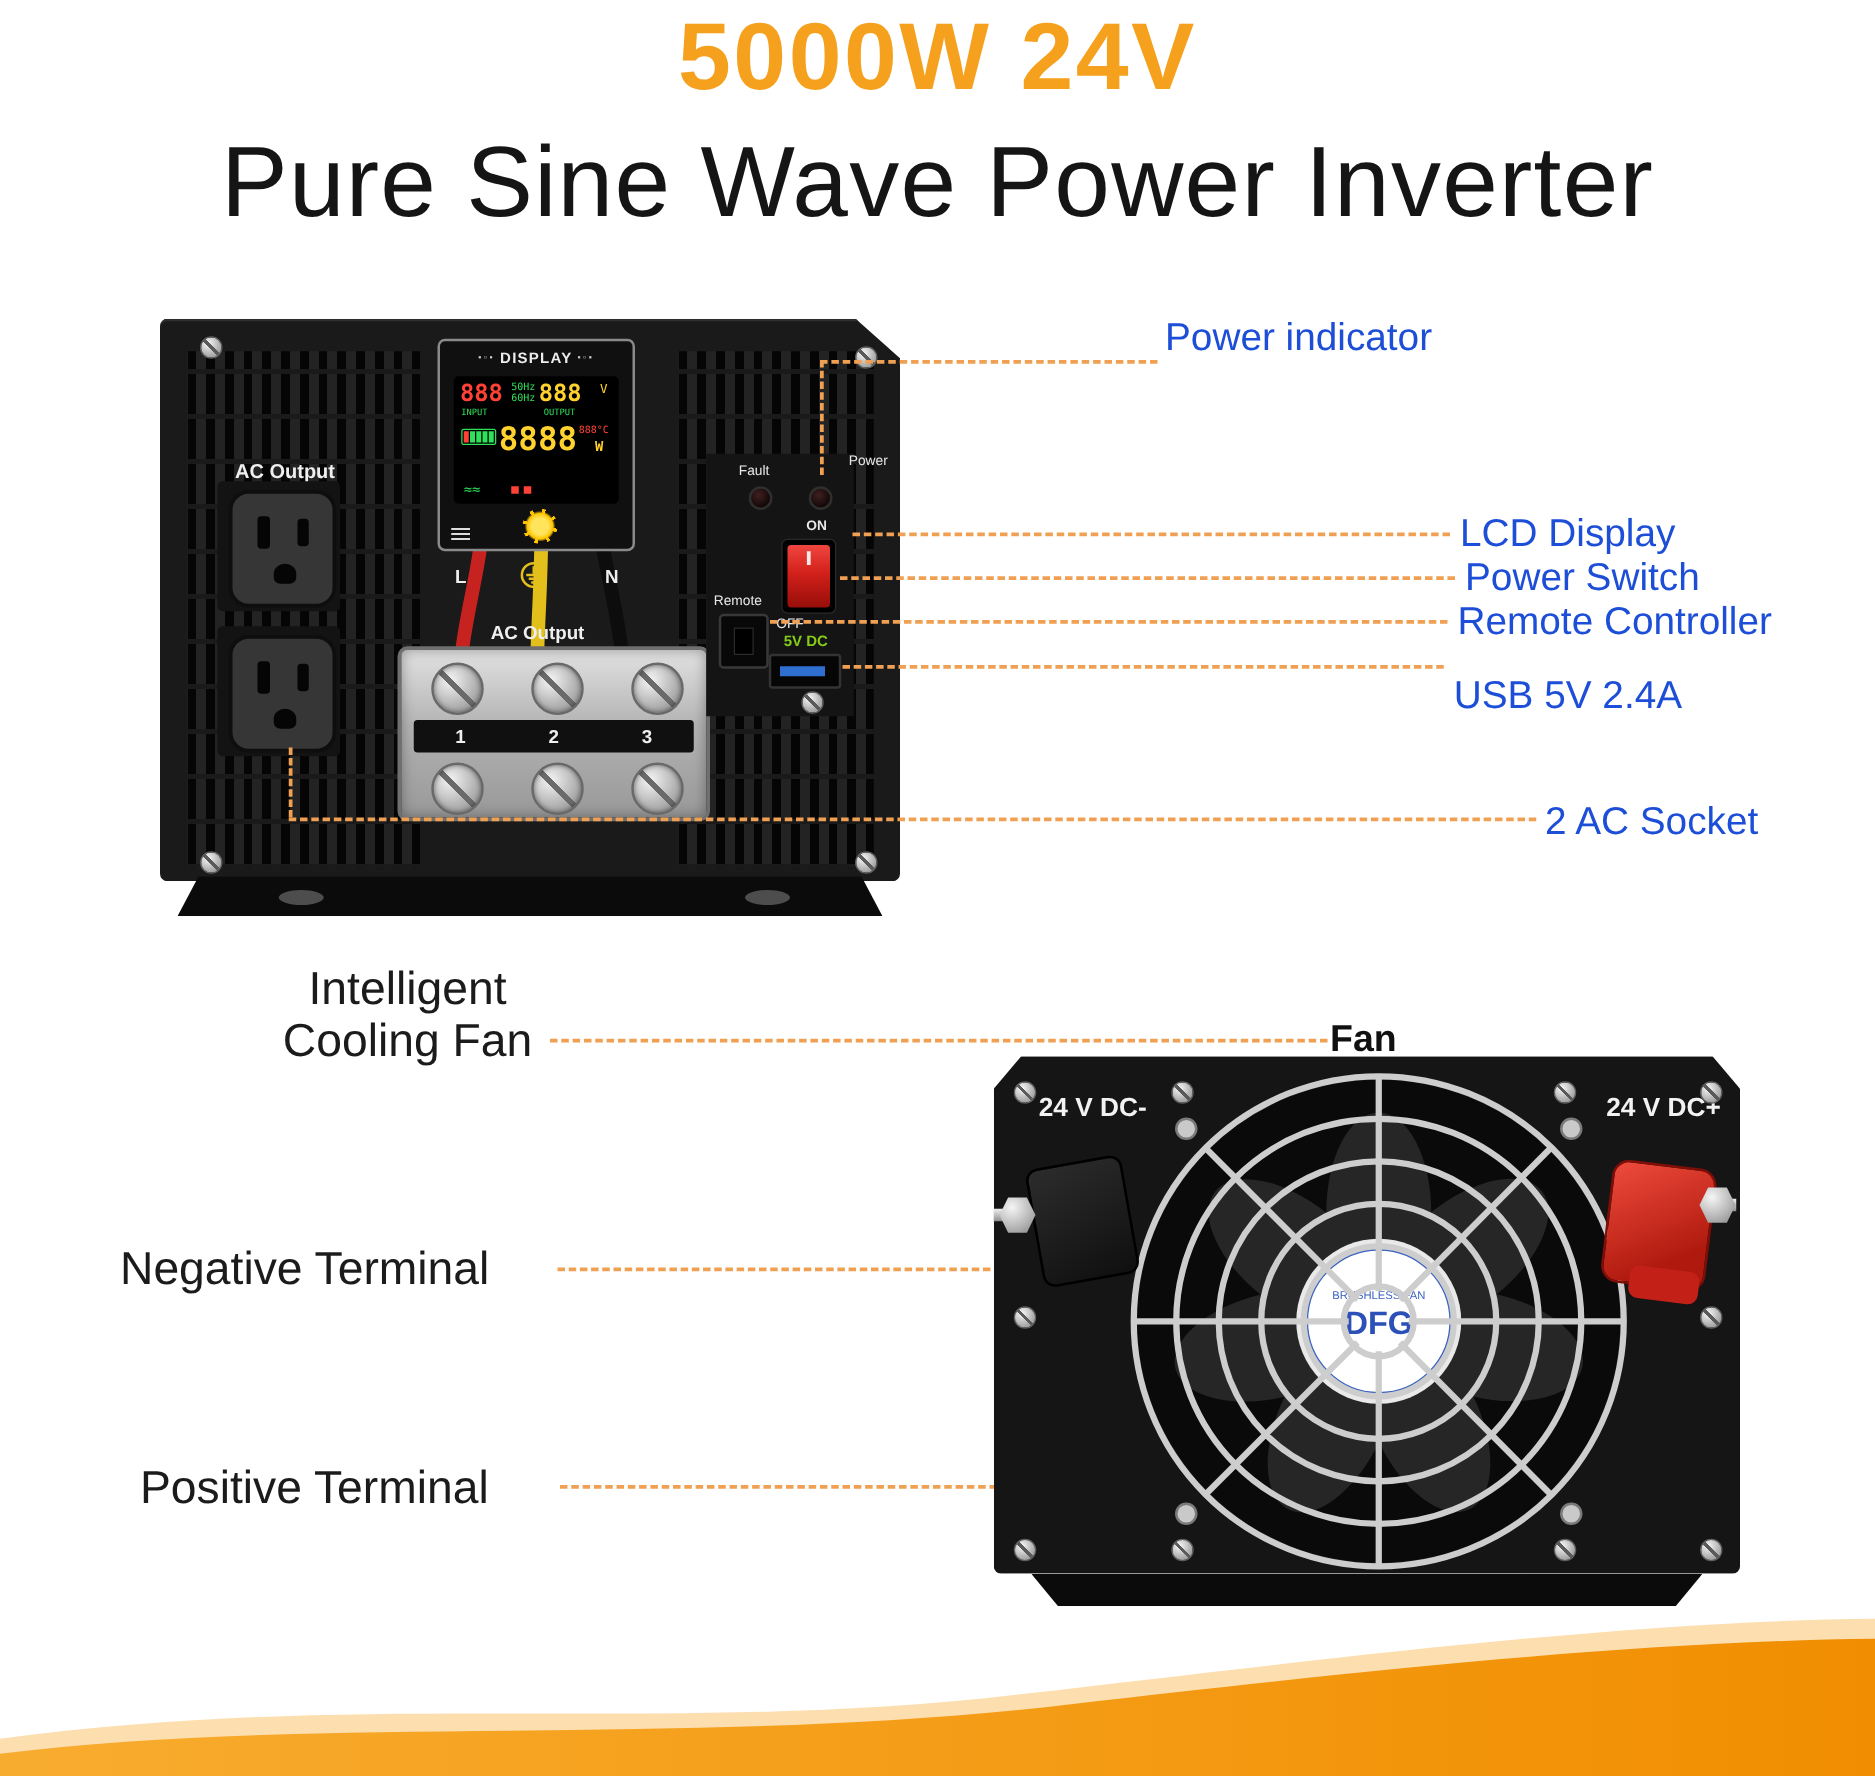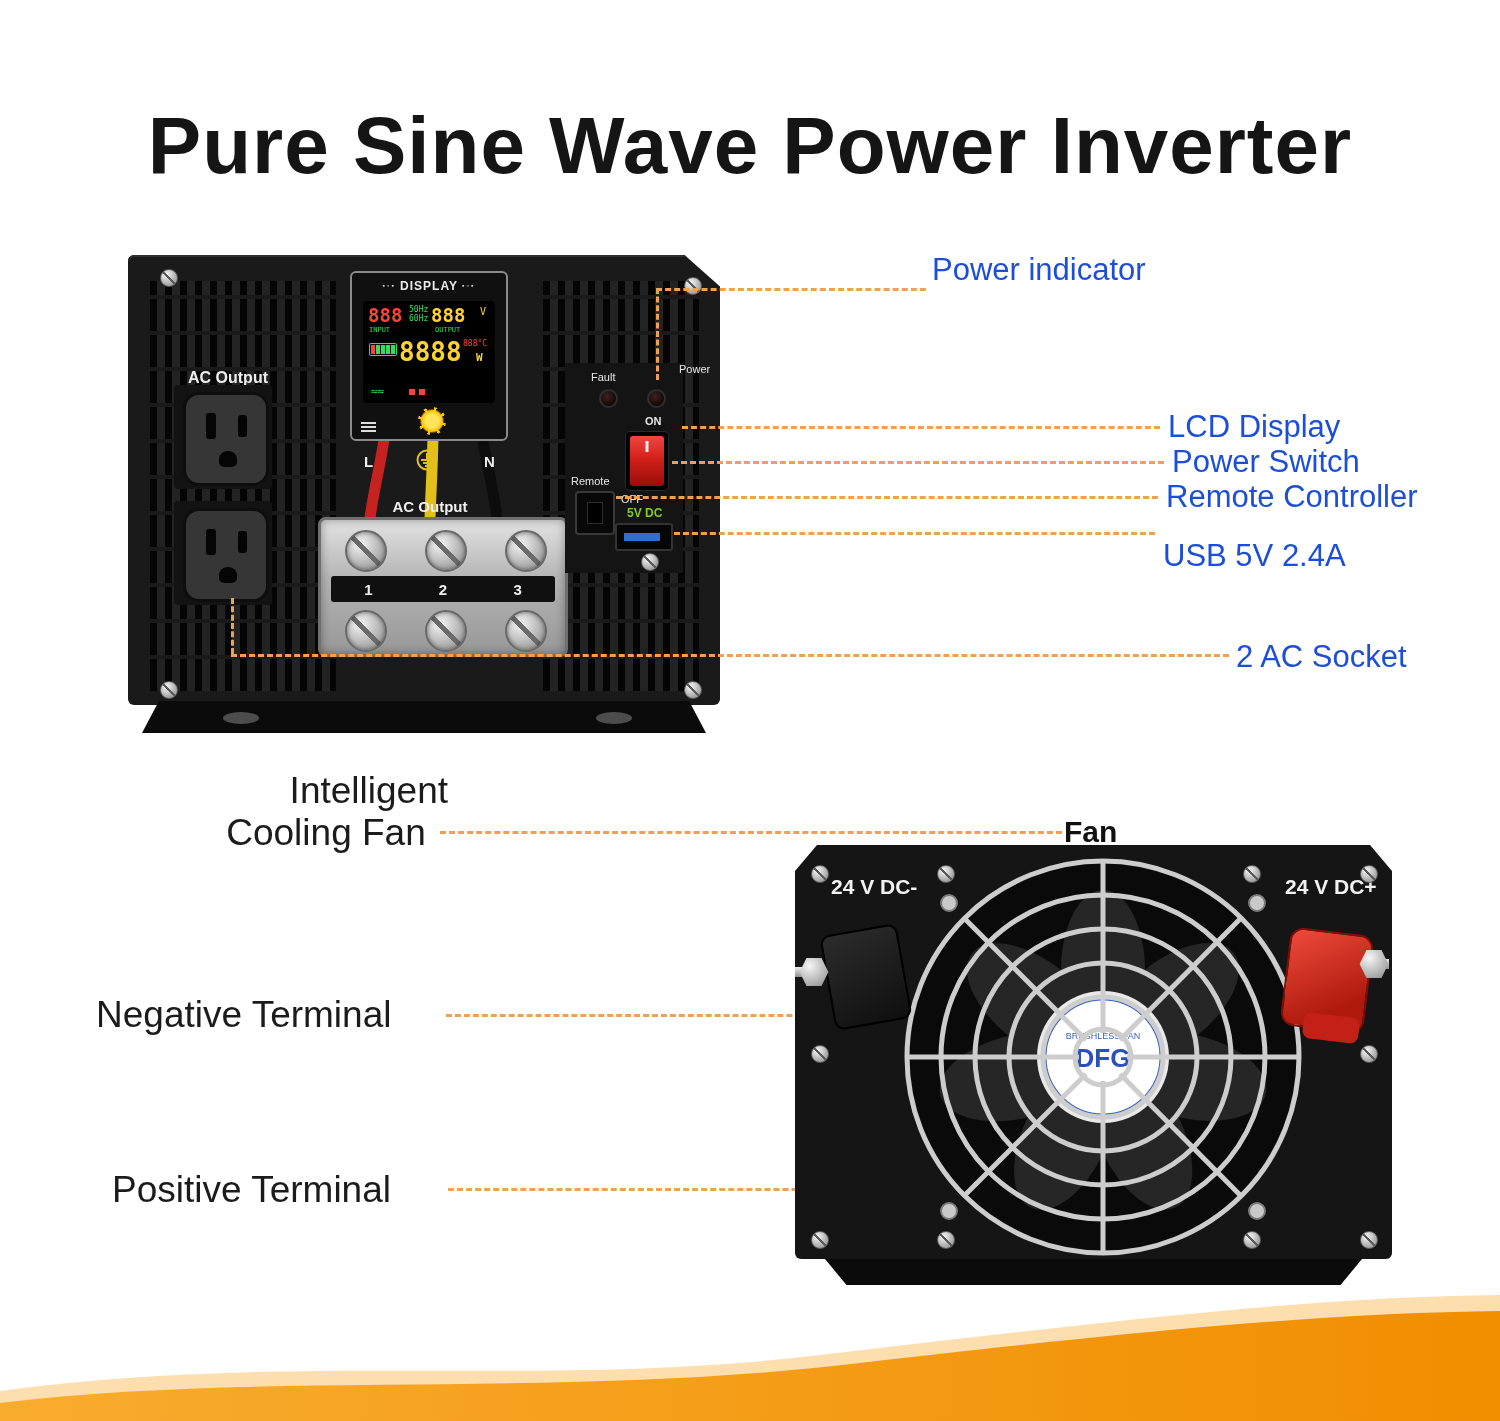--- a/index.html
+++ b/index.html
@@ -4,21 +4,21 @@
 <style>
   html,body { margin:0; padding:0; background:#fff; }
   .page { position:relative; width:1500px; height:1421px; background:#fff; overflow:hidden;
           font-family:"Liberation Sans", sans-serif; }
   .abs { position:absolute; }
 
   
   .title1 { position:absolute; top:2px; left:0; width:100%; text-align:center;
             font-size:76px; font-weight:bold; color:#F6A11E; letter-spacing:2px; }
   .title2 { position:absolute; top:100px; left:0; width:100%; text-align:center;
-            font-size:80px; font-weight:bold; color:#151515; letter-spacing:1px; }
+            font-size:80px; font-weight:normal; color:#151515; letter-spacing:1px; }
 
   
   .callout { position:absolute; font-size:31px; color:#1d4ed8; white-space:nowrap; }
   .big-label { position:absolute; font-size:37px; color:#1b1b1b; white-space:nowrap; }
   .dash-h { position:absolute; height:0; border-top:3px dashed #F0A052; }
   .dash-v { position:absolute; width:0; border-left:3px dashed #F0A052; }
 
   
   .unit { position:absolute; }
   .front-body { position:absolute; left:0; top:0; right:0; bottom:28px; background:#1a1a1a;
@@ -113,20 +113,21 @@
     <defs>
       <linearGradient id="wg" x1="0" y1="0" x2="1" y2="0">
         <stop offset="0" stop-color="#F8AC2F"></stop>
         <stop offset="1" stop-color="#F18E00"></stop>
       </linearGradient>
     </defs>
     <path d="M0,120 C300,80 540,118 820,84 C1080,54 1300,26 1500,24 L1500,150 L0,150 Z" fill="#FAC26E" opacity="0.55"></path>
     <path d="M0,132 C260,100 560,128 860,92 C1120,62 1320,42 1500,40 L1500,150 L0,150 Z" fill="url(#wg)"></path>
   </svg>
 
+  <div class="title1">5000W 24V</div>
   <div class="title2">Pure Sine Wave Power Inverter</div>
 
   <div class="unit" style="left:128px;top:255px;width:592px;height:478px;">
     <div class="front-body"></div>
     <div class="foot"></div>
     <div class="foot-hole" style="left:95px;bottom:9px;"></div>
     <div class="foot-hole" style="left:468px;bottom:9px;"></div>
 
     <div class="vent" style="left:22px;top:26px;width:186px;height:414px;"></div>
     <div class="vent" style="left:415px;top:26px;width:156px;height:414px;"></div>
@@ -253,21 +254,21 @@
   <div class="dash-h" style="left:616px;top:496px;width:542px;"></div>
   <div class="callout" style="left:1166px;top:479px;">Remote Controller</div>
 
   <div class="dash-h" style="left:674px;top:532px;width:481px;"></div>
   <div class="callout" style="left:1163px;top:538px;">USB 5V 2.4A</div>
 
   <div class="dash-v" style="left:231px;top:598px;height:56px;"></div>
   <div class="dash-h" style="left:231px;top:654px;width:998px;"></div>
   <div class="callout" style="left:1236px;top:639px;">2 AC Socket</div>
 
-  <div class="big-label" style="left:204px;top:770px;width:244px;text-align:right;">Intelligent</div>
+  <div class="big-label" style="left:204px;top:770px;width:244px;text-align:center;">Intelligent</div>
   <div class="big-label" style="left:204px;top:812px;width:244px;text-align:center;">Cooling Fan</div>
   <div class="dash-h" style="left:440px;top:831px;width:622px;"></div>
   <div class="dash-v" style="left:1103px;top:851px;height:102px;"></div>
 
   <div class="big-label" style="left:96px;top:994px;">Negative Terminal</div>
   <div class="dash-h" style="left:446px;top:1014px;width:418px;"></div>
 
   <div class="big-label" style="left:112px;top:1169px;">Positive Terminal</div>
   <div class="dash-h" style="left:448px;top:1188px;width:874px;"></div>
   <div class="dash-v" style="left:1319px;top:1046px;height:142px;"></div>

